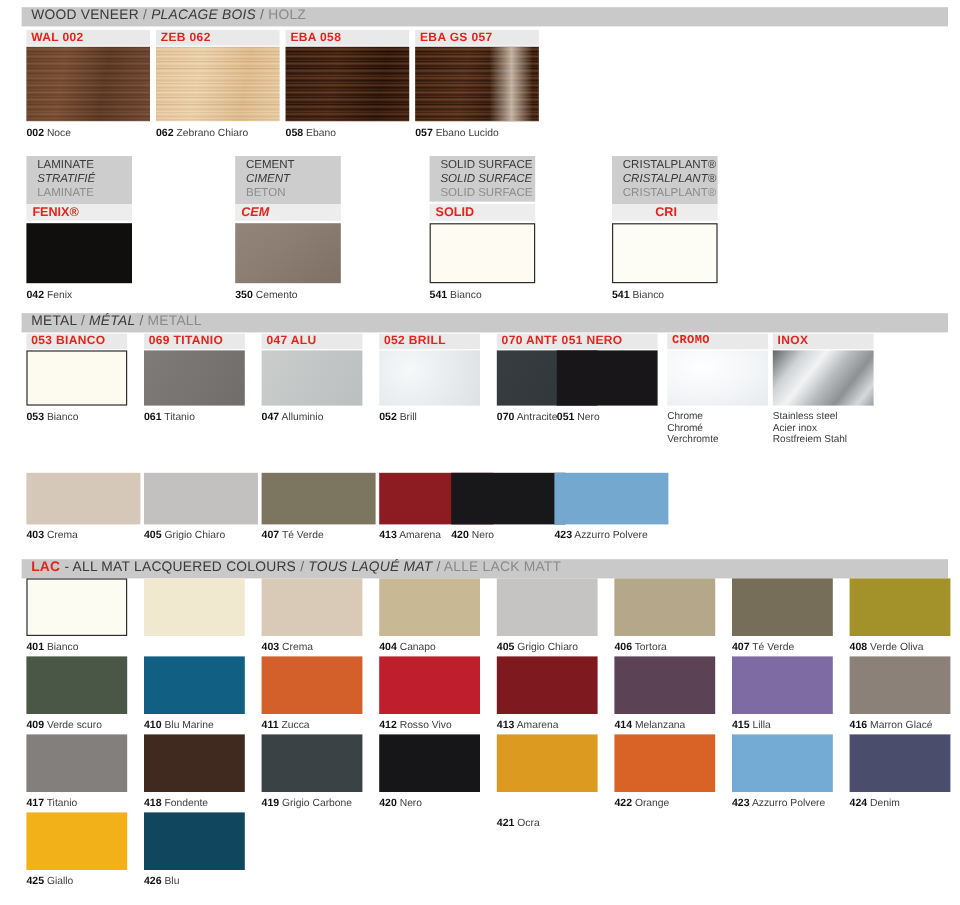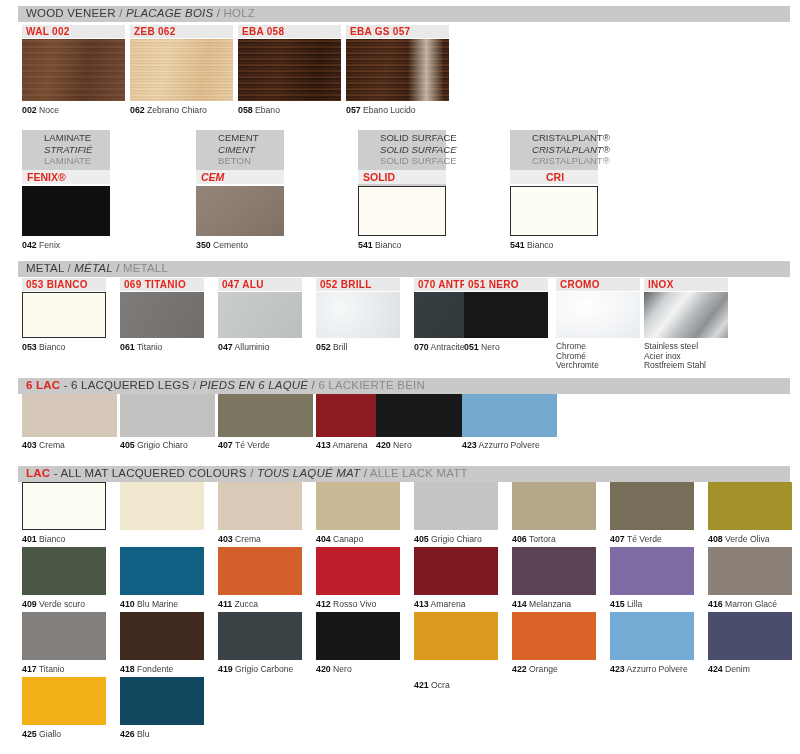--- a/index.html
+++ b/index.html
@@ -59,21 +59,21 @@
   .sw{position:absolute;}
   .sw.bordered{border:1px solid #2d2d2d;box-sizing:border-box;}
 
   
   .lam-head{
     position:absolute;
     background:#cdcdcd;
     font-size:9.6px;
     line-height:11.5px;
     color:#3a3a3a;
-    padding:2px 0 1px 22px;
+    padding:2px 0 1px 9px;
     box-sizing:border-box;
     white-space:nowrap;
   }
   .lam-head .l2{font-style:italic;}
   .lam-head .l3{color:#8c8c8c;}
   .lam-code{
     position:absolute;
     background:#ededed;
     color:#e1241b;
     font-weight:bold;
@@ -174,21 +174,21 @@
     </div>
     <div class="lam-code" style="left:196px;top:170px;width:88px;font-style:italic;">CEM</div>
     <div class="sw" style="left:196px;top:186px;width:88px;height:50px;
          background:linear-gradient(140deg,#93857a 0%,#8b7d71 45%,#7e7065 100%);"></div>
     <div class="cap" style="left:196px;top:240px;">
       <b>350</b> <span>Cemento</span>
     </div>
   </div>
 
   <div class="blk">
-    <div class="lam-head" style="left:358px;top:130px;width:88px;height:56px;">
+    <div class="lam-head" style="left:358px;top:130px;width:88px;height:38px;">
       <div class="l1">SOLID SURFACE</div>
       <div class="l2">SOLID SURFACE</div>
       <div class="l3">SOLID SURFACE</div>
     </div>
     <div class="lam-code" style="left:358px;top:170px;width:88px;">SOLID</div>
     <div class="sw bordered" style="left:358px;top:186px;width:88px;height:50px;background:#fdfbf2;"></div>
     <div class="cap" style="left:358px;top:240px;">
       <b>541</b> <span>Bianco</span>
     </div>
   </div>
@@ -259,51 +259,41 @@
 
   <div class="blk">
     <div class="codebar" style="left:464px;top:278px;width:84px;">051 NERO</div>
     <div class="sw" style="left:464px;top:292px;width:84px;height:46px;background:#19161a;"></div>
     <div class="cap" style="left:464px;top:342px;">
       <b>051</b> <span>Nero</span>
     </div>
   </div>
 
   <div class="blk">
-    <div class="codebar" style="left:556px;top:278px;width:84px;">CROMO</div>
+    <div class="codebar" style="left:556px;top:278px;width:84px;font-family:Liberation Mono, monospace;">CROMO</div>
     <div class="sw" style="left:556px;top:292px;width:84px;height:46px;
          background:radial-gradient(ellipse at 35% 30%, #ffffff 0%, #f3f5f7 55%, #e7eaee 100%);"></div>
     <div class="multi-cap" style="left:556px;top:342px;">
       <div>Chrome</div>
       <div>Chromé</div>
       <div>Verchromte</div>
     </div>
   </div>
 
   <div class="blk">
     <div class="codebar" style="left:644px;top:278px;width:84px;">INOX</div>
     <div class="sw" style="left:644px;top:292px;width:84px;height:46px;
          background:linear-gradient(128deg,#5f6164 0%,#cfd2d4 22%,#f2f3f4 38%,#b9bcbe 55%,#8e9194 72%,#d6d9db 88%,#9a9d9f 100%);"></div>
     <div class="multi-cap" style="left:644px;top:342px;">
       <div>Stainless steel</div>
       <div>Acier inox</div>
       <div>Rostfreiem Stahl</div>
     </div>
   </div>
 
-  <div class="sec-bar" style="top:378px;">
-    <div class="t">
-      <span class="code">6 LAC</span>
-      <span class="en">- 6 LACQUERED LEGS</span>
-      <span class="sep"> / </span>
-      <span class="fr">PIEDS EN 6 LAQUÉ</span>
-      <span class="sep"> / </span>
-      <span class="de">6 LACKIERTE BEIN</span>
-    </div>
-  </div>
 
   <div class="blk">
     <div class="sw" style="left:22px;top:394px;width:95px;height:43px;background:#d6c8b8;"></div>
     <div class="cap" style="left:22px;top:440px;">
       <b>403</b> <span>Crema</span></div>
   </div>
   <div class="blk">
     <div class="sw" style="left:120px;top:394px;width:95px;height:43px;background:#c3c1c0;"></div>
     <div class="cap" style="left:120px;top:440px;">
       <b>405</b> <span>Grigio Chiaro</span></div>

